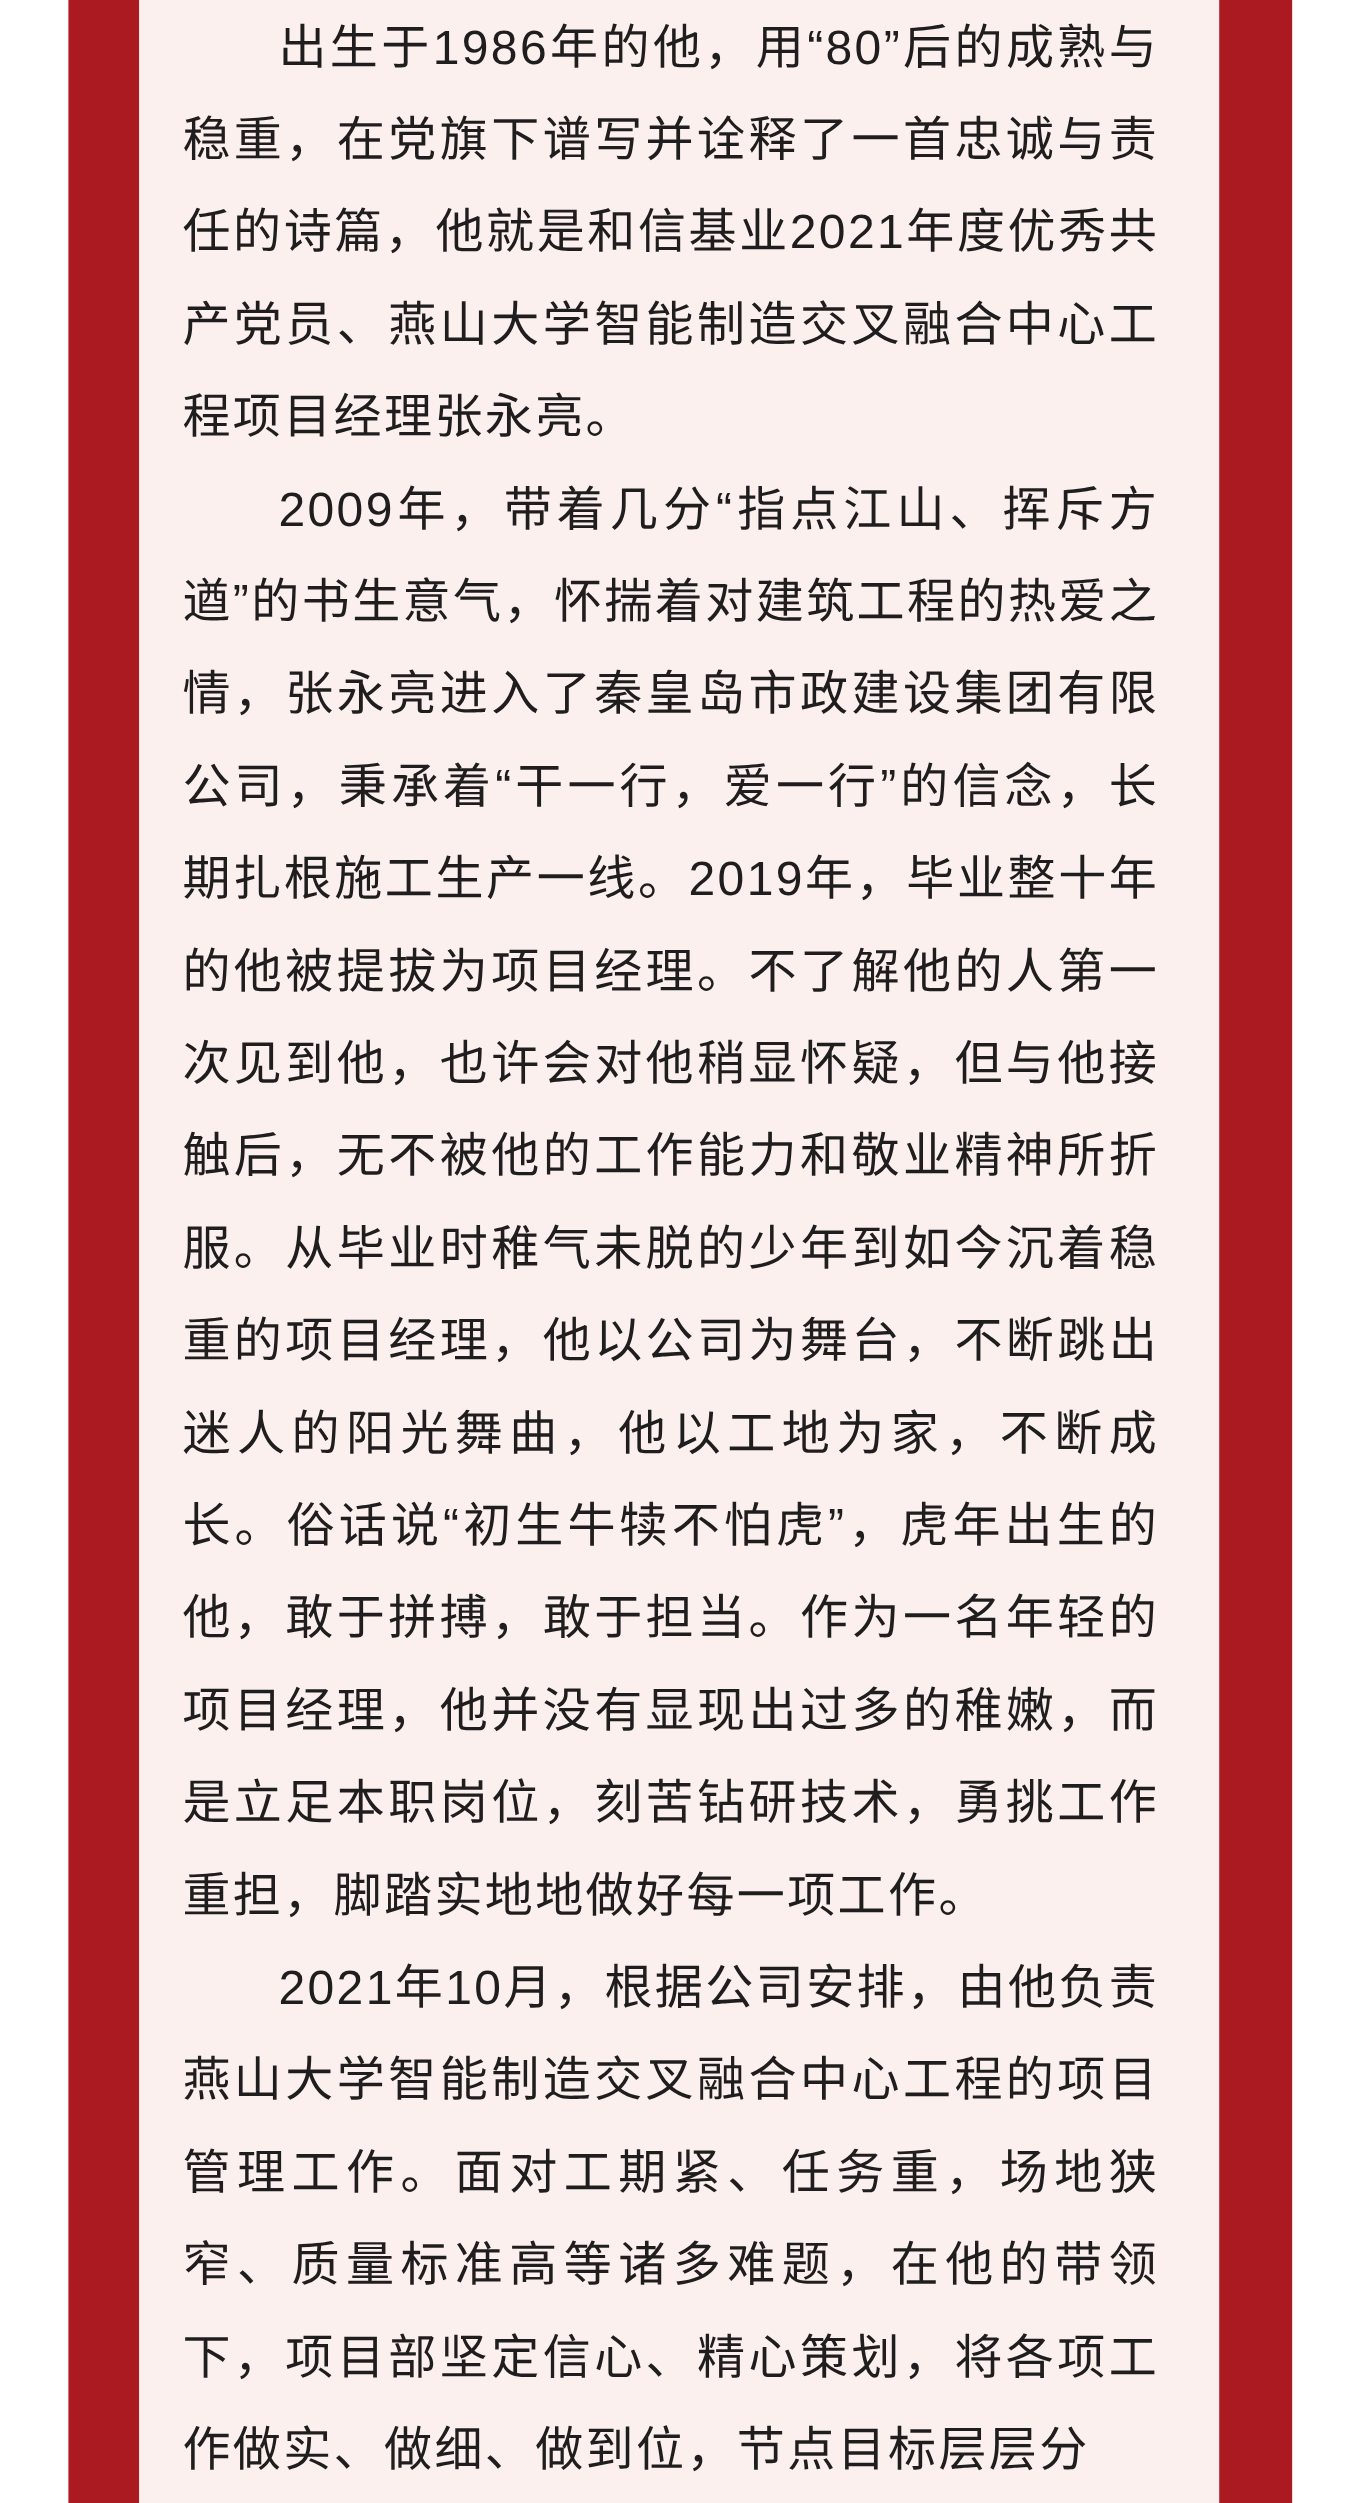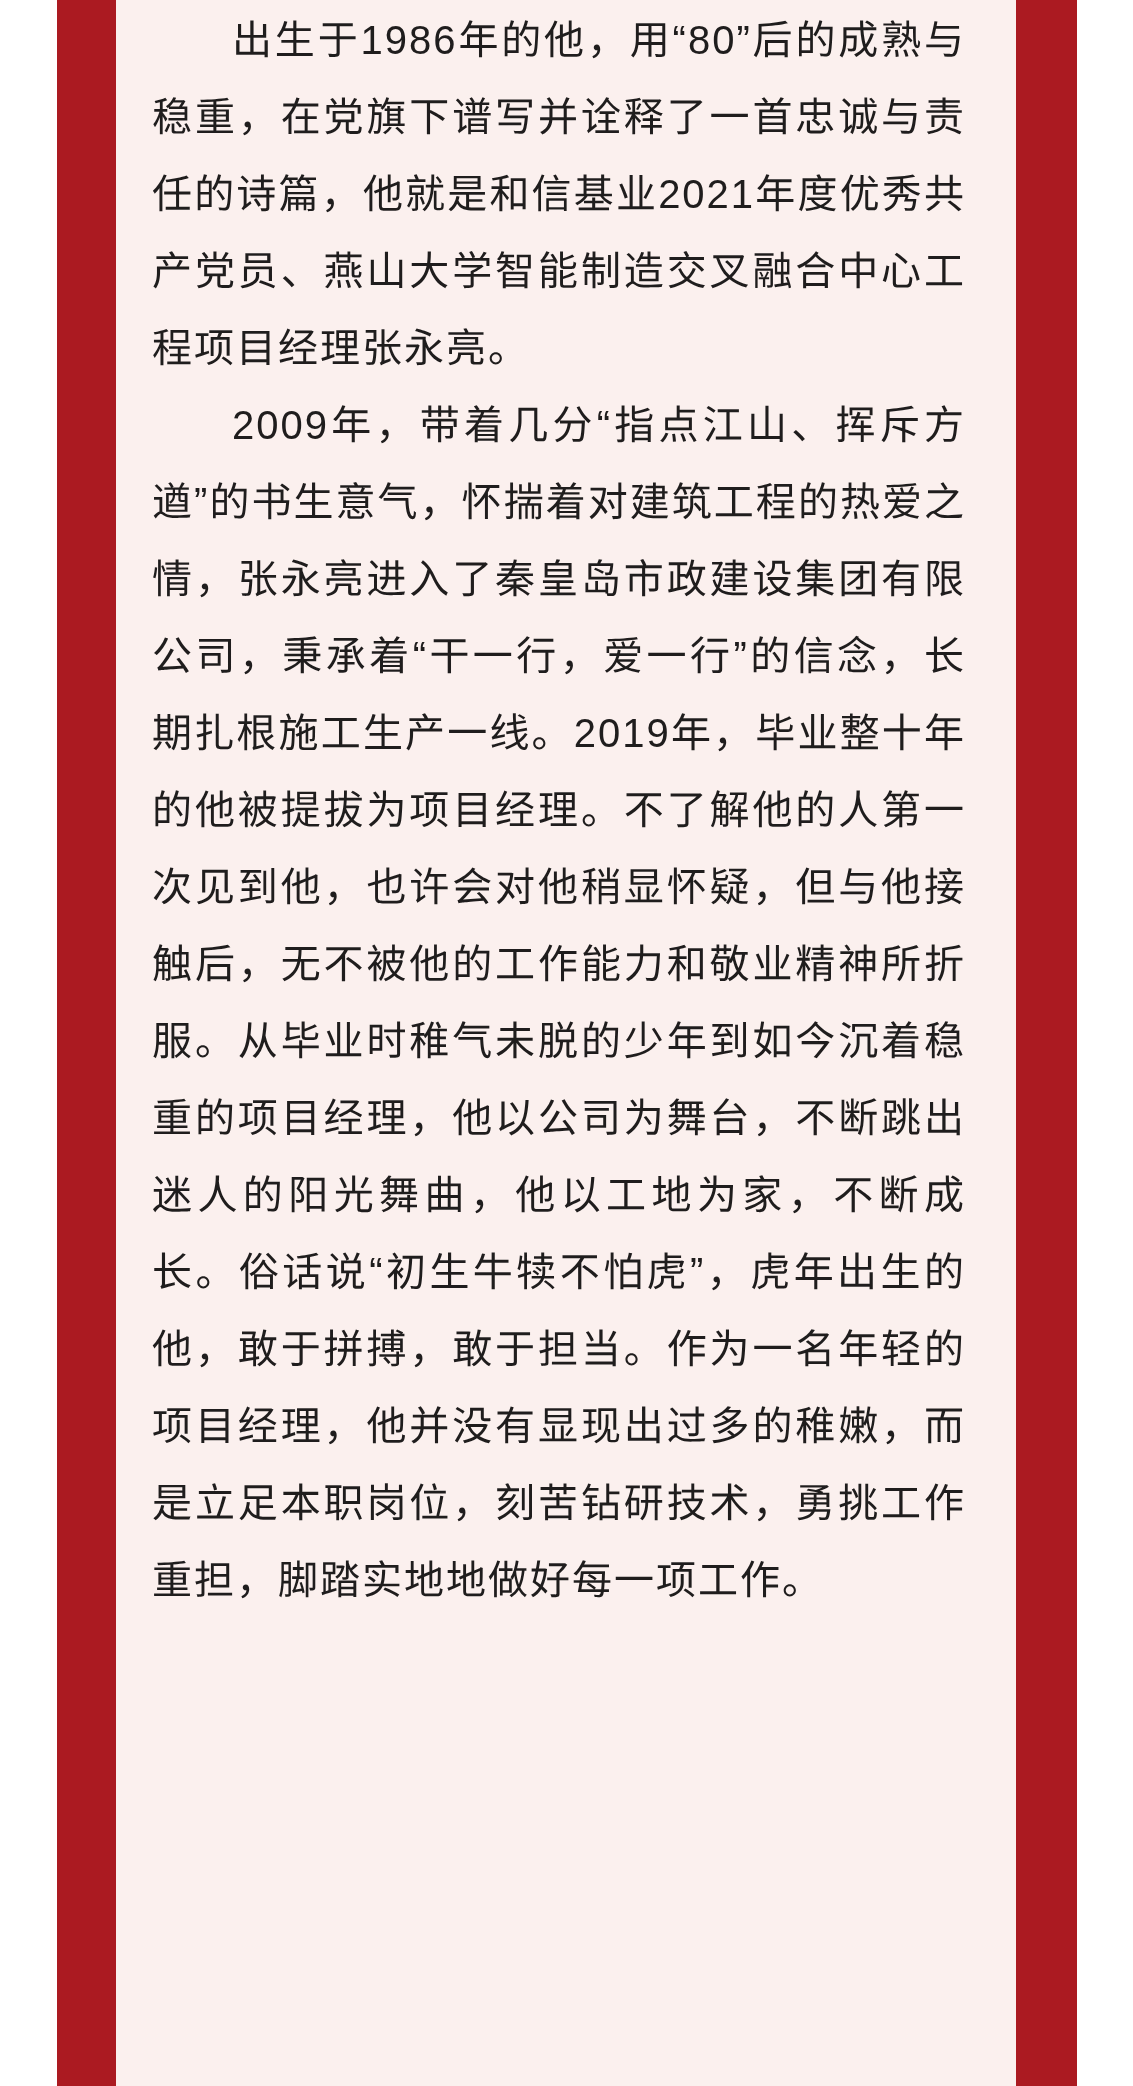--- a/index.html
+++ b/index.html
@@ -57,17 +57,18 @@
 </head>
 <body>
 
 <div class="page">
   <div class="side-strip left"></div>
   <div class="red-band left"></div>
 
   <div class="content">
     <p>出生于1986年的他，用“80”后的成熟与稳重，在党旗下谱写并诠释了一首忠诚与责任的诗篇，他就是和信基业2021年度优秀共产党员、燕山大学智能制造交叉融合中心工程项目经理张永亮。</p>
     <p>2009年，带着几分“指点江山、挥斥方遒”的书生意气，怀揣着对建筑工程的热爱之情，张永亮进入了秦皇岛市政建设集团有限公司，秉承着“干一行，爱一行”的信念，长期扎根施工生产一线。2019年，毕业整十年的他被提拔为项目经理。不了解他的人第一次见到他，也许会对他稍显怀疑，但与他接触后，无不被他的工作能力和敬业精神所折服。从毕业时稚气未脱的少年到如今沉着稳重的项目经理，他以公司为舞台，不断跳出迷人的阳光舞曲，他以工地为家，不断成长。俗话说“初生牛犊不怕虎”，虎年出生的他，敢于拼搏，敢于担当。作为一名年轻的项目经理，他并没有显现出过多的稚嫩，而是立足本职岗位，刻苦钻研技术，勇挑工作重担，脚踏实地地做好每一项工作。</p>
+    <p>2021年10月，根据公司安排，由他负责燕山大学智能制造交叉融合中心工程的项目管理工作。面对工期紧、任务重，场地狭窄、质量标准高等诸多难题，在他的带领下，项目部坚定信心、精心策划，将各项工作做实、做细、做到位，节点目标层层分</p>
   </div>
 
   <div class="red-band right"></div>
   <div class="side-strip right"></div>
 </div>
 
 </body></html>

